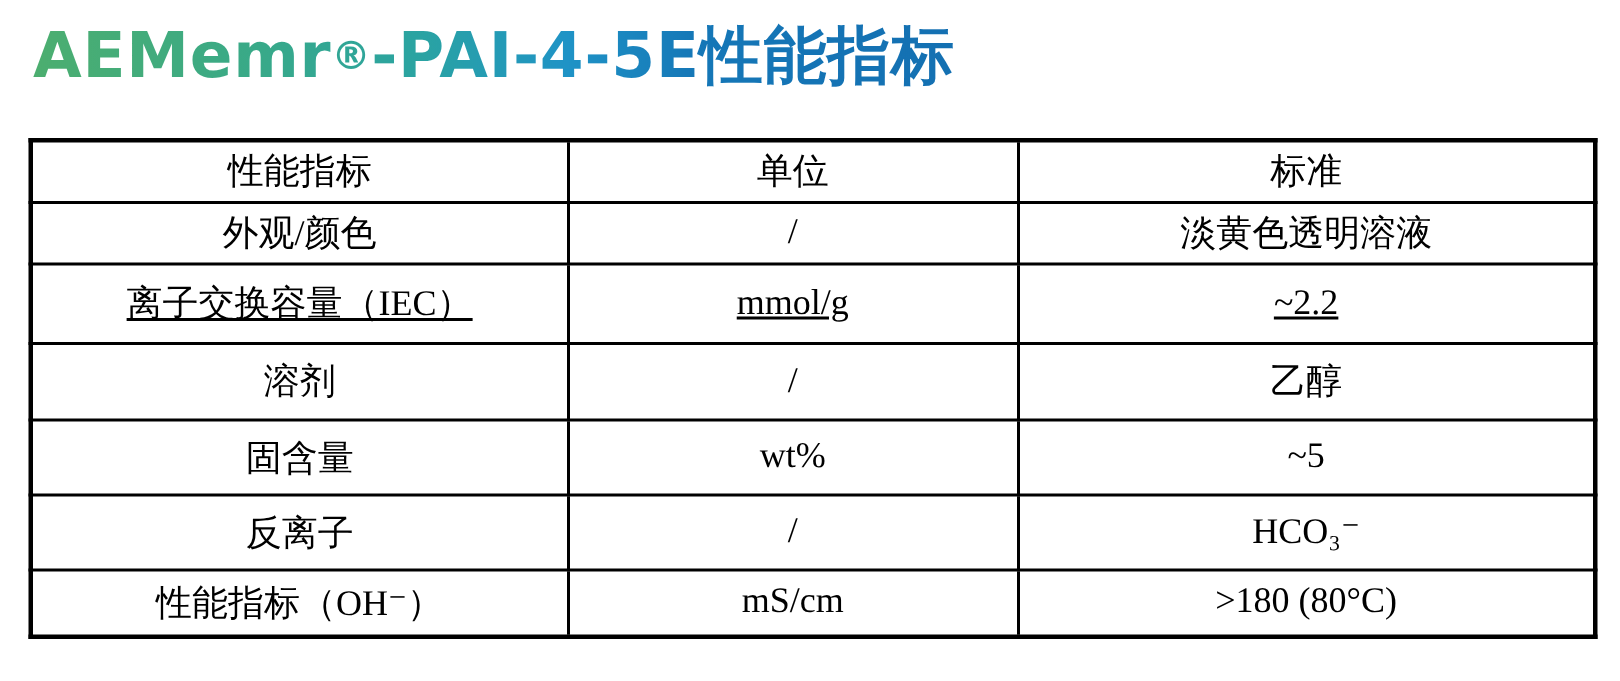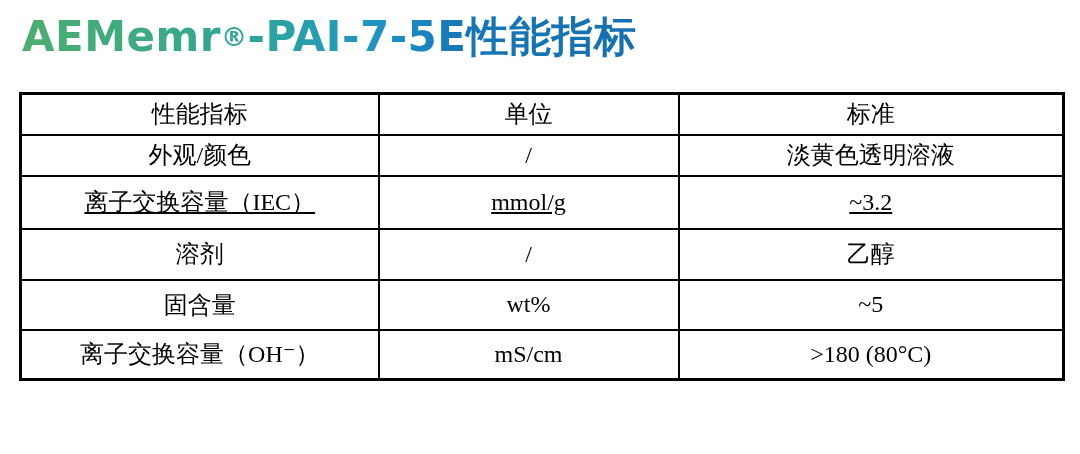--- a/index.html
+++ b/index.html
@@ -55,21 +55,21 @@
   .spec tbody tr:nth-child(1) { height: 41px; padding-left: 21px; }
   .spec tbody tr:nth-child(2) { height: 53px; text-decoration: underline; }
   .spec tbody tr:nth-child(3) { height: 51px; margin-left: 12px; }
   .spec tbody tr:nth-child(4) { height: 50px; margin-left: 23px; }
   .spec tbody tr:nth-child(5) { height: 50px; }
   .spec tbody tr:nth-child(6) { height: 45px; }
 </style>
 </head>
 <body>
 
-<div class="title"><span>AEMemr</span><span class="reg">®</span><span>-PAI-7-5E</span><span>性能指标</span></div>
+<div class="title"><span>AEMemr</span><span class="reg">®</span><span>-PAI-4-5E</span><span>性能指标</span></div>
 
 <table class="spec">
   <colgroup>
     <col class="c1">
       <col class="c2">
       <col class="c3">
   </colgroup>
   <thead>
     <tr>
       <th>性能指标</th>
@@ -79,31 +79,36 @@
   </thead>
   <tbody>
     <tr>
       <td>外观/颜色</td>
       <td>/</td>
       <td>淡黄色透明溶液</td>
     </tr>
     <tr>
       <td>离子交换容量（IEC）</td>
       <td>mmol/g</td>
-      <td>~3.2</td>
+      <td>~2.2</td>
     </tr>
     <tr>
       <td>溶剂</td>
       <td>/</td>
       <td>乙醇</td>
     </tr>
     <tr>
       <td>固含量</td>
       <td>wt%</td>
       <td>~5</td>
     </tr>
     <tr>
-      <td>离子交换容量（OH⁻）</td>
+      <td>反离子</td>
+      <td>/</td>
+      <td>HCO₃⁻</td>
+    </tr>
+    <tr>
+      <td>性能指标（OH⁻）</td>
       <td>mS/cm</td>
       <td>&gt;180 (80°C)</td>
     </tr>
   </tbody>
 </table>
 
 </body></html>

